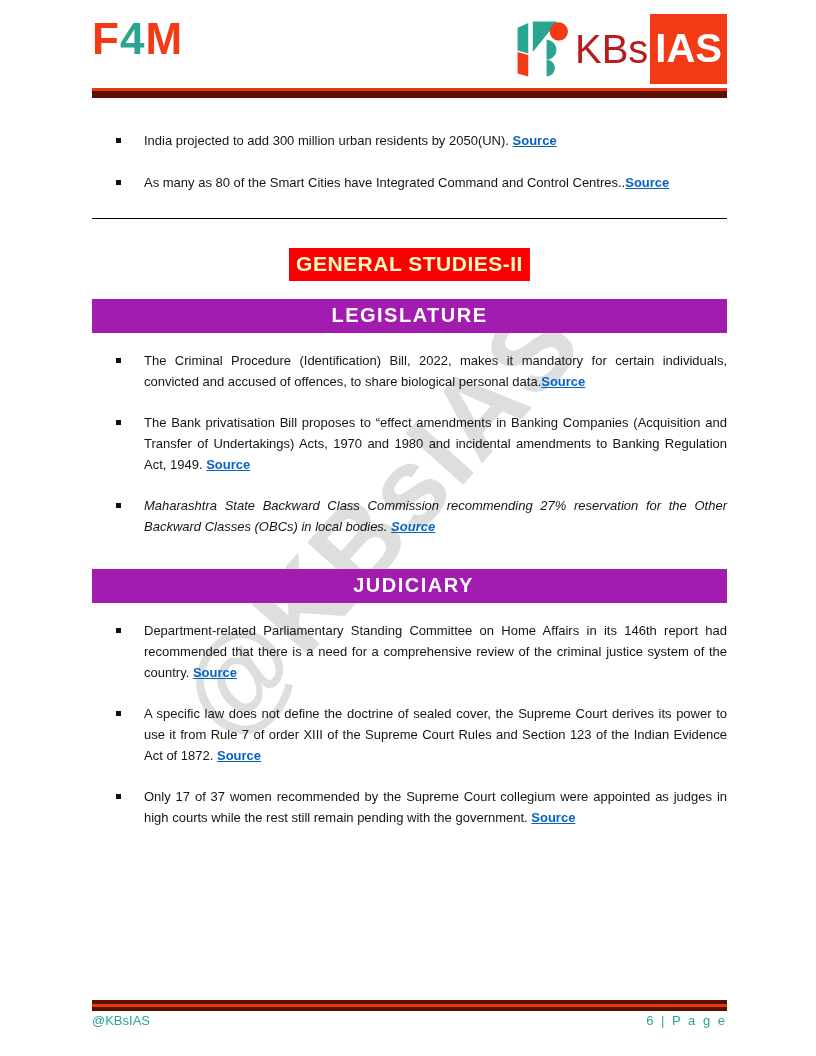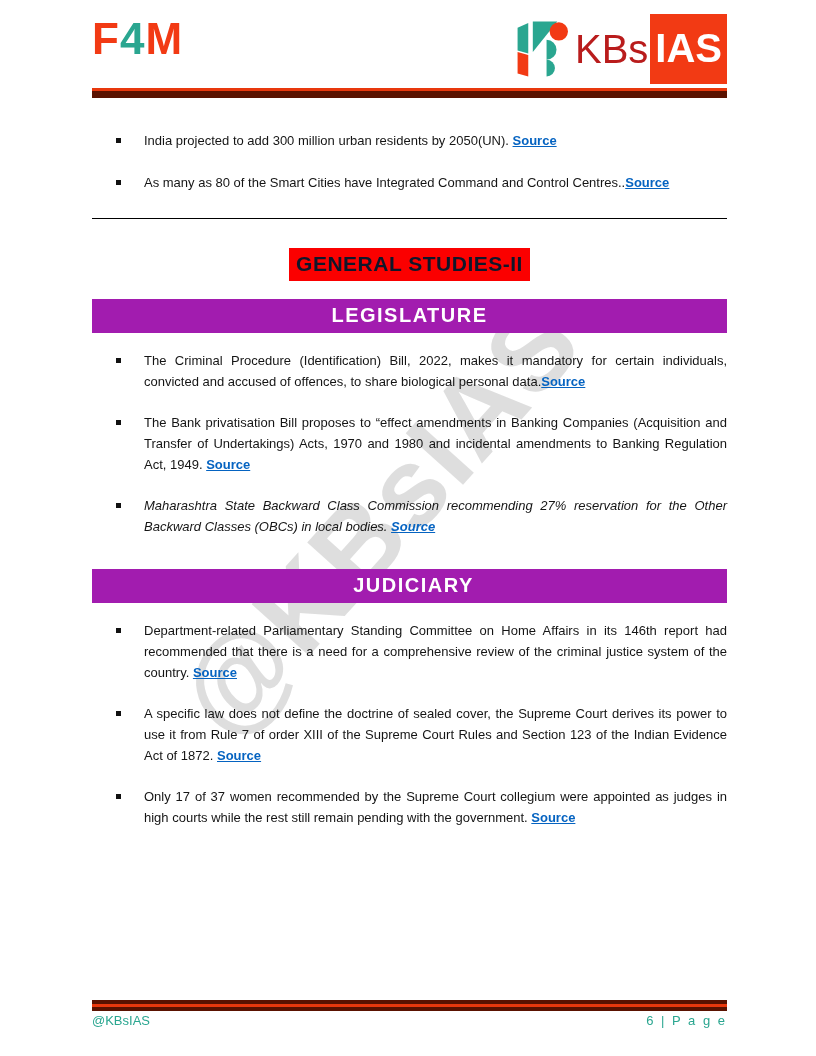--- a/index.html
+++ b/index.html
@@ -46,21 +46,21 @@
   }
   .bullet .bt {
     flex:1; line-height:21px; text-align:justify;
   }
   .src {
     color:#0563C1; font-weight:bold; text-decoration:underline;
   }
   .divider { border-top:1.6px solid #000; margin:25px 0 29px 0; }
   .gs-title-wrap { text-align:center; margin-bottom:18px; }
   .gs-title {
-    display:inline-block; background:#FB0000; color:#0f172a; font-weight:bold;
+    display:inline-block; background:#FB0000; color:#fef9c3; font-weight:bold;
     font-size:21px; padding:4px 7px 5px 7px; letter-spacing:0.5px;
   }
   .banner {
     background:#a21caf; color:#ffffff; text-align:center; font-weight:bold;
     font-size:20px; letter-spacing:1.5px; padding:5px 0 6px 0; margin-bottom:17px;
   }
   .banner.second { margin-top:5px;padding-left:8px; }
   .section-bullets .bullet { margin-bottom:20px; }
   .section-bullets .bullet.last { margin-bottom:32px;font-style:italic; }
   .judiciary-bullets .bullet.gap-lg { margin-bottom:28px; }

